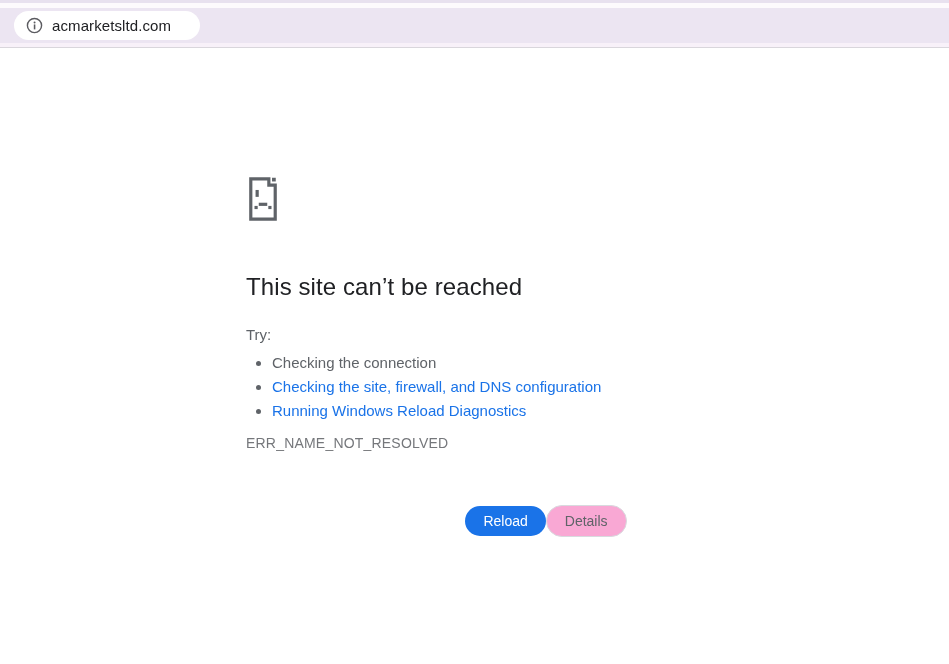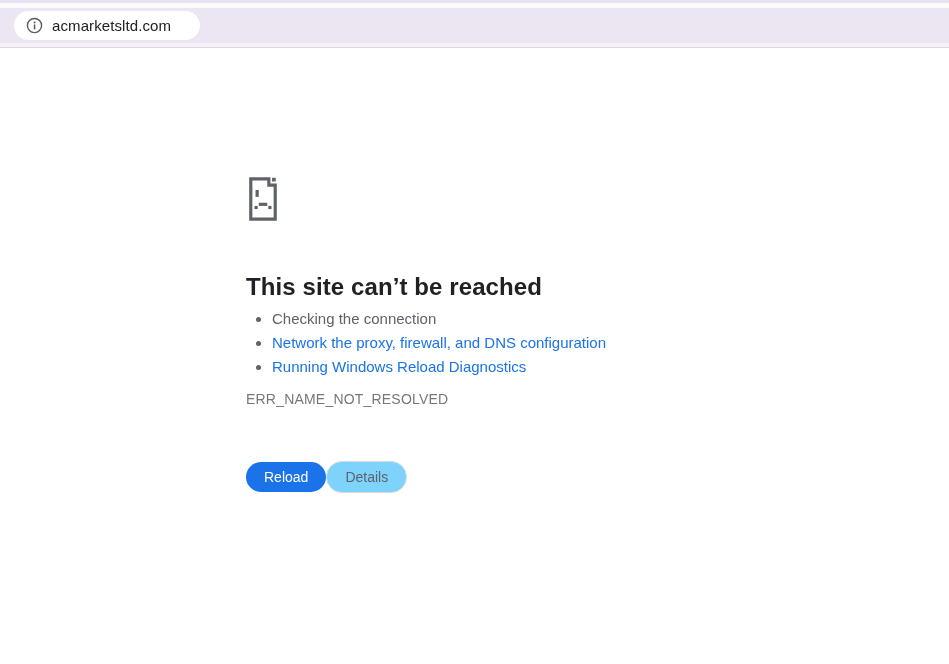--- a/index.html
+++ b/index.html
@@ -34,50 +34,50 @@
 
   
   .main {
     margin-left: 246px; width: 600px;
     font-size: 15px; color: #5f6368;
   }
   .page-icon { margin-top: 128px; width: 34px; height: 46px; }
 
   h1.error-title {
     margin: 48px 0 0 0; font-size: 24px; line-height: 28px;
-    font-weight: 700; color: #202124; letter-spacing: 0.1px;
+    font-weight: 400; color: #202124; letter-spacing: 0.1px;
   }
   .subtitle { margin-top: 19px; line-height: 20px; }
   .subtitle b { color: #202124; font-weight: 700; }
 
   .try-label { margin-top: 24px; line-height: 20px; }
   ul.suggestions {
     margin: 6px 0 0 0; padding-left: 26px;
   }
   ul.suggestions li { line-height: 24px; }
   ul.suggestions a { color: #1a73e8; text-decoration: none; cursor: pointer; }
 
   .error-code {
     margin-top: 12px; font-size: 14px; color: #75777b; letter-spacing: 0.2px;
   }
 
   .buttons {
     margin-top: 54px; display: flex; align-items: center;
-    justify-content: flex-start; width: 600px;
+    justify-content: center; width: 600px;
   }
   .btn {
     font-family: "Liberation Sans", sans-serif;
     font-size: 14px; border-radius: 16px; padding: 7px 18px;
     cursor: pointer; line-height: 16px;
   }
   .btn-primary {
     background: #1a73e8; color: #ffffff; border: none; font-weight: 500;
   }
   .btn-secondary {
-    background: #7dd3fc; color: #5f6368; border: 1px solid #d8dade;
+    background: #f9a8d4; color: #5f6368; border: 1px solid #d8dade;
   }
 </style>
 </head>
 <body>
 
 <div class="topbar">
   <div class="strip1"></div>
   <div class="strip2"></div>
   <div class="toolbar">
     <div class="omnibox">
@@ -101,25 +101,26 @@
     <rect x="49" y="3" width="7" height="7" fill="#5f6368"></rect>
     <rect x="18" y="26" width="6" height="13" fill="#5f6368"></rect>
     <rect x="16" y="56" width="6" height="6" fill="#5f6368"></rect>
     <rect x="24" y="50" width="16" height="6" fill="#5f6368"></rect>
     <rect x="42" y="56" width="6" height="6" fill="#5f6368"></rect>
   </svg>
 
   <h1 class="error-title">This site can’t be reached</h1>
 
 
+  <div class="try-label">Try:</div>
 
   <ul class="suggestions">
     <li>Checking the connection</li>
     <li>
-      <a>Network the proxy, firewall, and DNS configuration</a>
+      <a>Checking the site, firewall, and DNS configuration</a>
     </li>
     <li>
       <a>Running Windows Reload Diagnostics</a>
     </li>
   </ul>
 
   <div class="error-code">ERR_NAME_NOT_RESOLVED</div>
 
   <div class="buttons">
     <button class="btn btn-primary">Reload</button>

